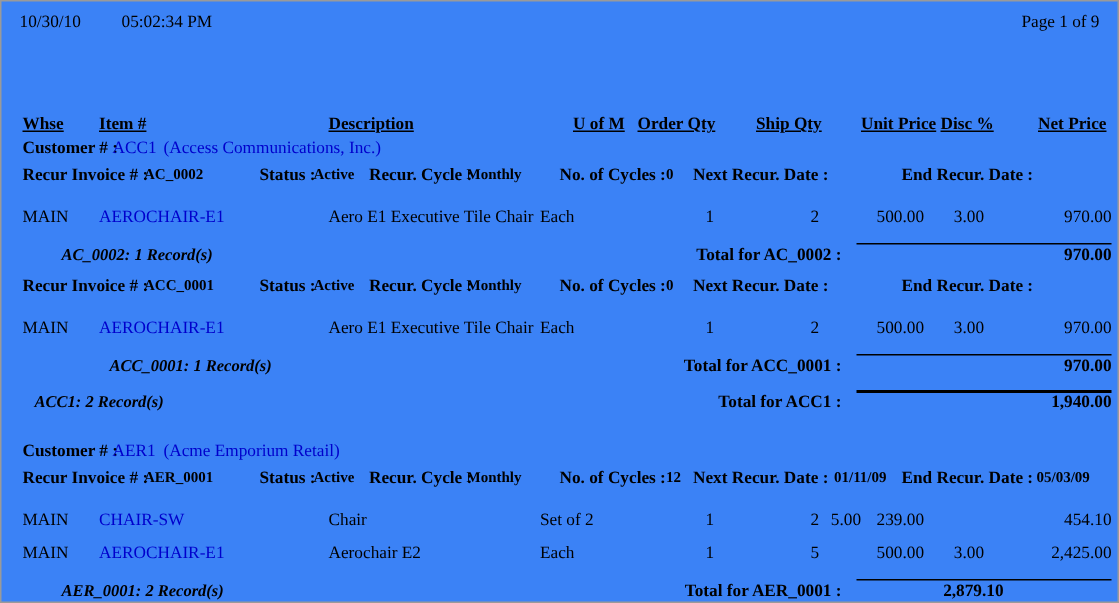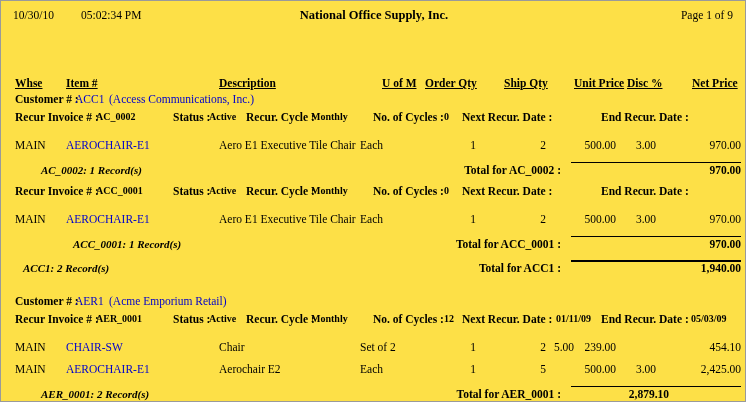--- a/index.html
+++ b/index.html
@@ -8,21 +8,21 @@
     background: #ffffff;
   }
   body {
     font-family: "Liberation Serif", serif;
     color: #000000;
   }
   #page {
     position: relative;
     width: 746px;
     height: 402px;
-    background: #fde047;
+    background: #3b82f6;
     border: 1px solid #9a9a9a;
     box-sizing: border-box;
     overflow: hidden;
   }
   .abs { position: absolute; white-space: pre; }
   .r   { text-align: right; }
 
   
   .hdr-meta   { font-size: 11.5px; }
   .hdr-center { font-size: 12.5px; font-weight: bold; }
@@ -51,21 +51,20 @@
     border-top: 1.5px solid #000000;
   }
 </style>
 </head>
 <body>
 
 <div id="page">
 
   <div class="abs hdr-meta" style="left:12px; top:8px;">10/30/10</div>
   <div class="abs hdr-meta" style="left:80px; top:8px;">05:02:34 PM</div>
-  <div class="abs hdr-center" style="left:0; top:7px; width:746px; text-align:center;">National Office Supply, Inc.</div>
   <div class="abs hdr-meta" style="right:12px; top:8px;">Page 1 of 9</div>
 
 
   <div class="abs colhdr" style="left:14px;  top:76px;">Whse</div>
   <div class="abs colhdr" style="left:65px;  top:76px;">Item #</div>
   <div class="abs colhdr" style="left:218px; top:76px;">Description</div>
   <div class="abs colhdr" style="left:381px; top:76px;">U of M</div>
   <div class="abs colhdr" style="left:424px; top:76px;">Order Qty</div>
   <div class="abs colhdr" style="left:503px; top:76px;">Ship Qty</div>
   <div class="abs colhdr" style="left:573px; top:76px;">Unit Price</div>

